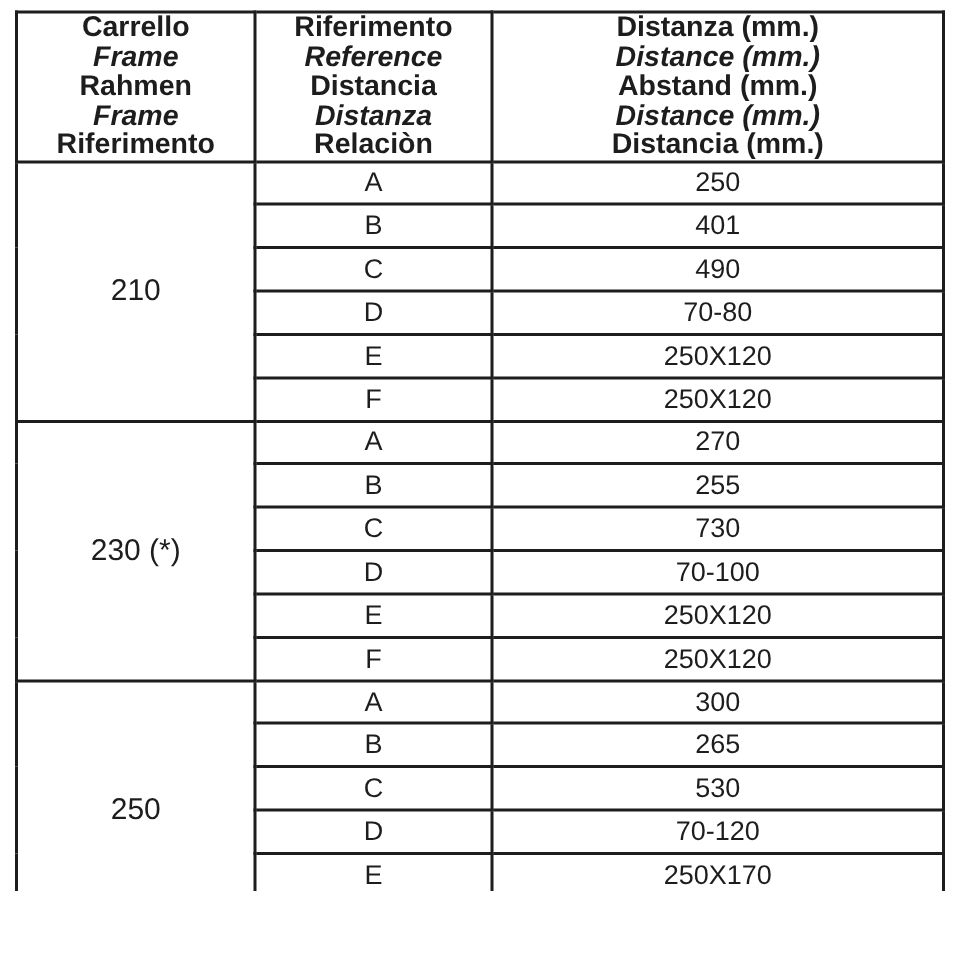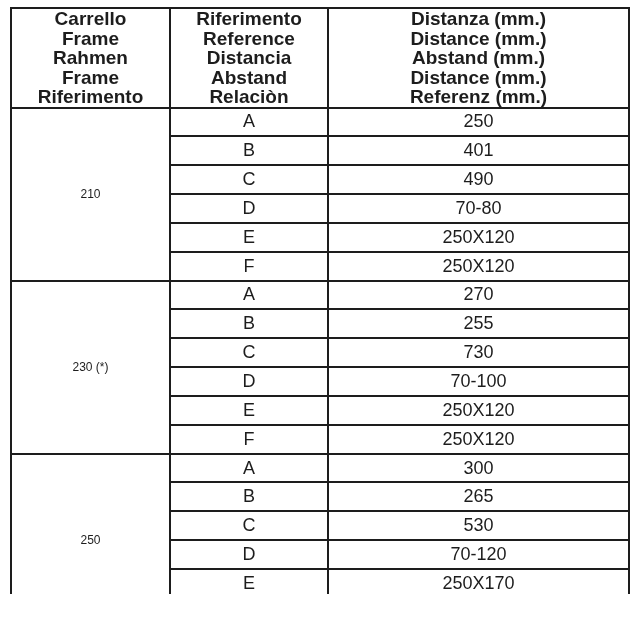--- a/index.html
+++ b/index.html
@@ -39,31 +39,32 @@
   th.hdr-cell {
     font-weight: bold;
     font-size: 19px;
     line-height: 19.5px;
   }
   .hdr-line {
     display: block;
     white-space: nowrap;
   }
   .hdr-line.it {
+    font-style: italic;
   }
   tbody tr {
     height: 28.85px;
   }
   tbody td {
     font-size: 18px;
     font-weight: normal;
     white-space: nowrap;
   }
   td.frame-cell {
-    font-size: 12px;
+    font-size: 20px;
   }
 </style>
 </head>
 <body>
 
 <div class="page">
   <table class="spec-table">
     <colgroup>
       <col style="width:159px">
       <col style="width:158px">
@@ -75,29 +76,29 @@
           <span class="hdr-line">Carrello</span>
           <span class="hdr-line it">Frame</span>
           <span class="hdr-line">Rahmen</span>
           <span class="hdr-line it">Frame</span>
           <span class="hdr-line">Riferimento</span>
         </th>
         <th class="hdr-cell">
           <span class="hdr-line">Riferimento</span>
           <span class="hdr-line it">Reference</span>
           <span class="hdr-line">Distancia</span>
-          <span class="hdr-line it">Abstand</span>
+          <span class="hdr-line it">Distanza</span>
           <span class="hdr-line">Relaciòn</span>
         </th>
         <th class="hdr-cell">
           <span class="hdr-line">Distanza (mm.)</span>
           <span class="hdr-line it">Distance (mm.)</span>
           <span class="hdr-line">Abstand (mm.)</span>
           <span class="hdr-line it">Distance (mm.)</span>
-          <span class="hdr-line">Referenz (mm.)</span>
+          <span class="hdr-line">Distancia (mm.)</span>
         </th>
       </tr>
     </thead>
     <tbody>
 
       <tr>
         <td class="frame-cell" rowspan="6">210</td>
         <td>A</td>
         <td>250</td>
       </tr>

